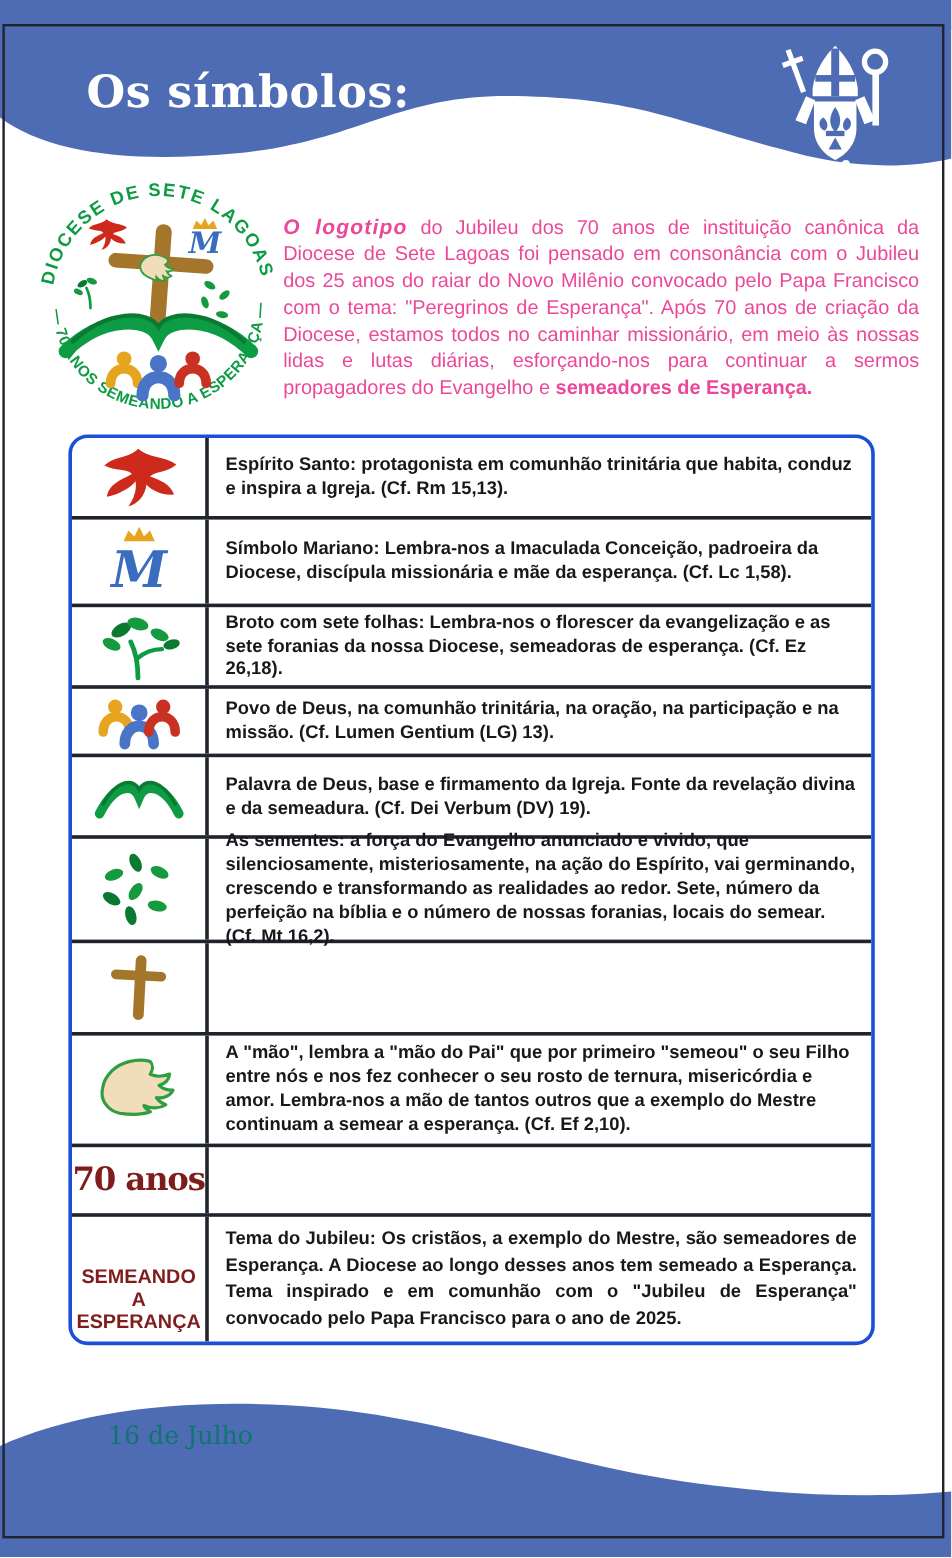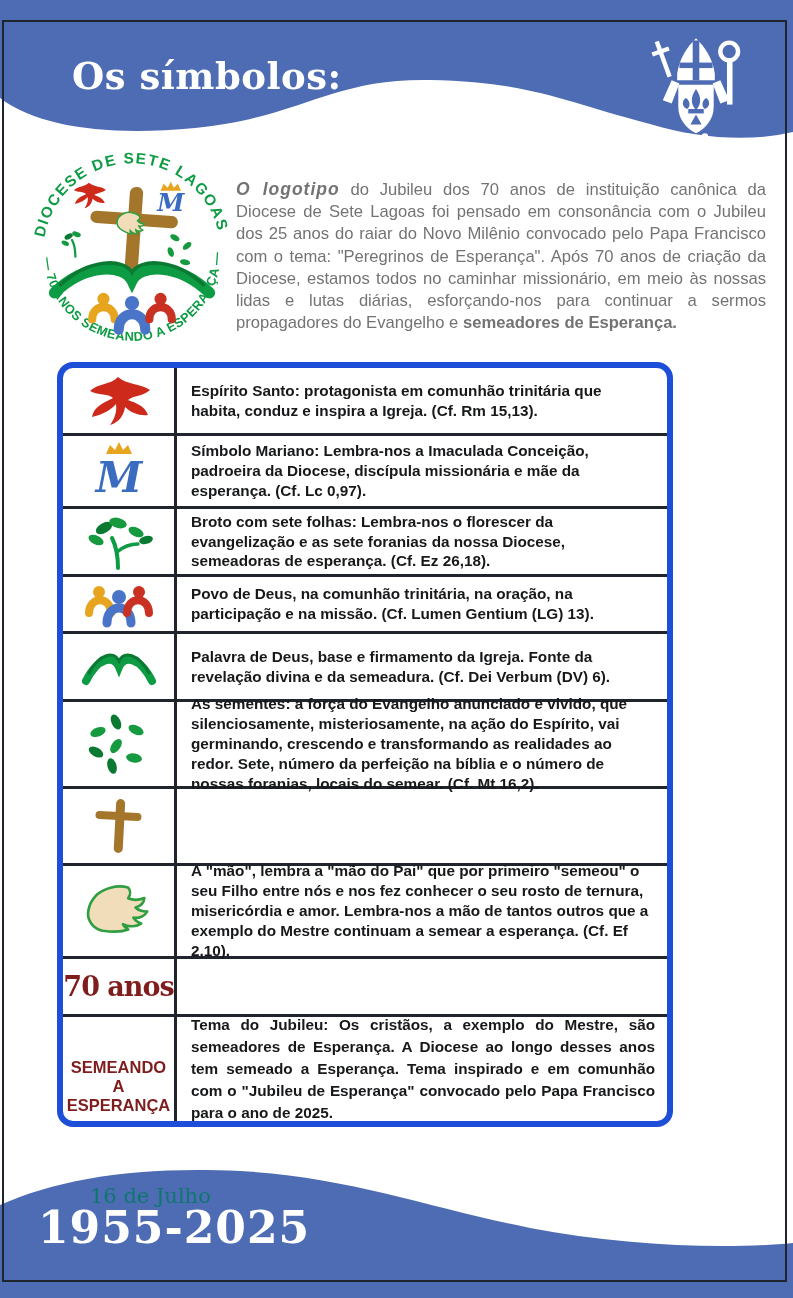--- a/index.html
+++ b/index.html
@@ -5,24 +5,24 @@
   html,body{margin:0;padding:0;background:#ffffff;}
   .canvas{position:relative;width:793px;height:1298px;overflow:hidden;background:#ffffff;
           font-family:"Liberation Sans",sans-serif;}
   .bleed-top{position:absolute;left:0;top:0;width:793px;height:24px;background:#4e6cb4;}
   .header-wave{position:absolute;left:0;top:22px;width:793px;height:132px;}
   .page-title{position:absolute;left:60px;top:54px;color:#ffffff;
               font-family:"DejaVu Serif",serif;font-weight:bold;font-size:37px;letter-spacing:.5px;margin-left:12px;}
   .crest{position:absolute;left:640px;top:36px;}
   .logo{position:absolute;left:30px;top:148px;}
   .intro{position:absolute;left:236px;top:161px;width:530px;font-size:16.6px;line-height:1.34;
-         color:#737373;text-align:justify;}
+         color:#ec4899;text-align:justify;}
   .intro .lead{font-weight:bold;font-style:italic;font-size:17.5px;letter-spacing:1px;}
   .intro .tail{font-weight:bold;}
-  .symbols-table{position:absolute;left:57px;top:362px;width:616px;border:6px solid #1d4ed8;
+  .symbols-table{position:absolute;left:57px;top:362px;width:672px;border:3px solid #1d4ed8;
                  border-radius:16px;overflow:hidden;background:#ffffff;box-sizing:border-box;}
   .trow{display:flex;box-sizing:border-box;border-top:3px solid #20242c;}
   .trow:first-child{border-top:none;}
   .icon-cell{width:114px;flex:0 0 114px;display:flex;align-items:center;justify-content:center;
              border-right:3px solid #20242c;box-sizing:border-box;}
   .text-cell{flex:1;display:flex;align-items:center;padding:4px 12px 4px 14px;box-sizing:border-box;}
   .text-cell p{margin:0;font-size:15.3px;font-weight:bold;line-height:1.3;color:#17181a;}
   .trow.justify .text-cell p{text-align:justify;line-height:1.45;}
   .green-label{color:#7f1d1d;font-weight:bold;text-align:center;}
   .seventy{font-family:"DejaVu Serif",serif;font-size:27px;letter-spacing:-1px;}
@@ -138,21 +138,21 @@
     </div>
 
     <div class="trow" style="height:73px">
       <div class="icon-cell">
         <svg width="70" height="62" viewBox="0 0 70 62">
           <path d="M22 14 L26 5 L31 10 L35 2 L39 10 L44 5 L48 14 Z" fill="#e7a51f"></path>
           <text x="35" y="52" font-size="42" font-weight="bold" font-style="italic" fill="#3a6cc0" text-anchor="middle" font-family="DejaVu Serif, serif">M</text>
         </svg>
       </div>
       <div class="text-cell">
-          <p>Símbolo Mariano: Lembra-nos a Imaculada Conceição, padroeira da Diocese, discípula missionária e mãe da esperança. (Cf. Lc 0,97).</p>
+          <p>Símbolo Mariano: Lembra-nos a Imaculada Conceição, padroeira da Diocese, discípula missionária e mãe da esperança. (Cf. Lc 1,58).</p>
         </div>
     </div>
 
     <div class="trow" style="height:68px">
       <div class="icon-cell">
         <svg width="72" height="56" viewBox="0 0 70 56">
           <path d="M34 54 C34 42 32 32 28 24" stroke="#0d9b43" stroke-width="4" fill="none" stroke-linecap="round"></path>
           <path d="M33 38 C40 32 47 30 54 30" stroke="#0d9b43" stroke-width="3.5" fill="none" stroke-linecap="round"></path>
           <ellipse cx="20" cy="14" rx="9" ry="5" fill="#0a7a33" transform="rotate(-30 20 14)"></ellipse>
           <ellipse cx="34" cy="9" rx="9" ry="5" fill="#169a3f" transform="rotate(15 34 9)"></ellipse>
@@ -185,21 +185,21 @@
     </div>
 
     <div class="trow" style="height:68px">
       <div class="icon-cell">
         <svg width="78" height="48" viewBox="0 0 78 48">
           <path d="M6 38 C18 14 34 12 39 24 C44 12 60 14 72 38" stroke="#0d9b43" stroke-width="8" fill="none" stroke-linecap="round"></path>
           <path d="M9 30 C20 10 34 8 39 18 C44 8 58 10 69 30" stroke="#0a7a33" stroke-width="3" fill="none" stroke-linecap="round"></path>
         </svg>
       </div>
       <div class="text-cell">
-          <p>Palavra de Deus, base e firmamento da Igreja. Fonte da revelação divina e da semeadura. (Cf. Dei Verbum (DV) 6).</p>
+          <p>Palavra de Deus, base e firmamento da Igreja. Fonte da revelação divina e da semeadura. (Cf. Dei Verbum (DV) 19).</p>
         </div>
     </div>
 
     <div class="trow" style="height:87px">
       <div class="icon-cell">
         <svg width="70" height="64" viewBox="0 0 70 64">
           <ellipse cx="14" cy="20" rx="8" ry="4.5" fill="#169a3f" transform="rotate(-20 14 20)"></ellipse>
           <ellipse cx="32" cy="10" rx="8" ry="4.5" fill="#0a7a33" transform="rotate(65 32 10)"></ellipse>
           <ellipse cx="52" cy="18" rx="8" ry="4.5" fill="#169a3f" transform="rotate(25 52 18)"></ellipse>
           <ellipse cx="12" cy="40" rx="8" ry="4.5" fill="#0a7a33" transform="rotate(30 12 40)"></ellipse>
@@ -256,17 +256,16 @@
         </div>
     </div>
 
   </div>
 
   <svg class="footer-wave" viewBox="0 0 793 148" preserveAspectRatio="none">
     <path d="M0 55 C60 28 140 16 240 21 C350 27 430 58 530 78 C620 95 720 100 793 93 L793 148 L0 148 Z" fill="#4e6cb4"></path>
   </svg>
 
   <div class="footer-date">16 de Julho</div>
-  <div class="footer-years">1955-2025</div>
 
   <div class="page-border"></div>
 
 </div>
 
 </body></html>

